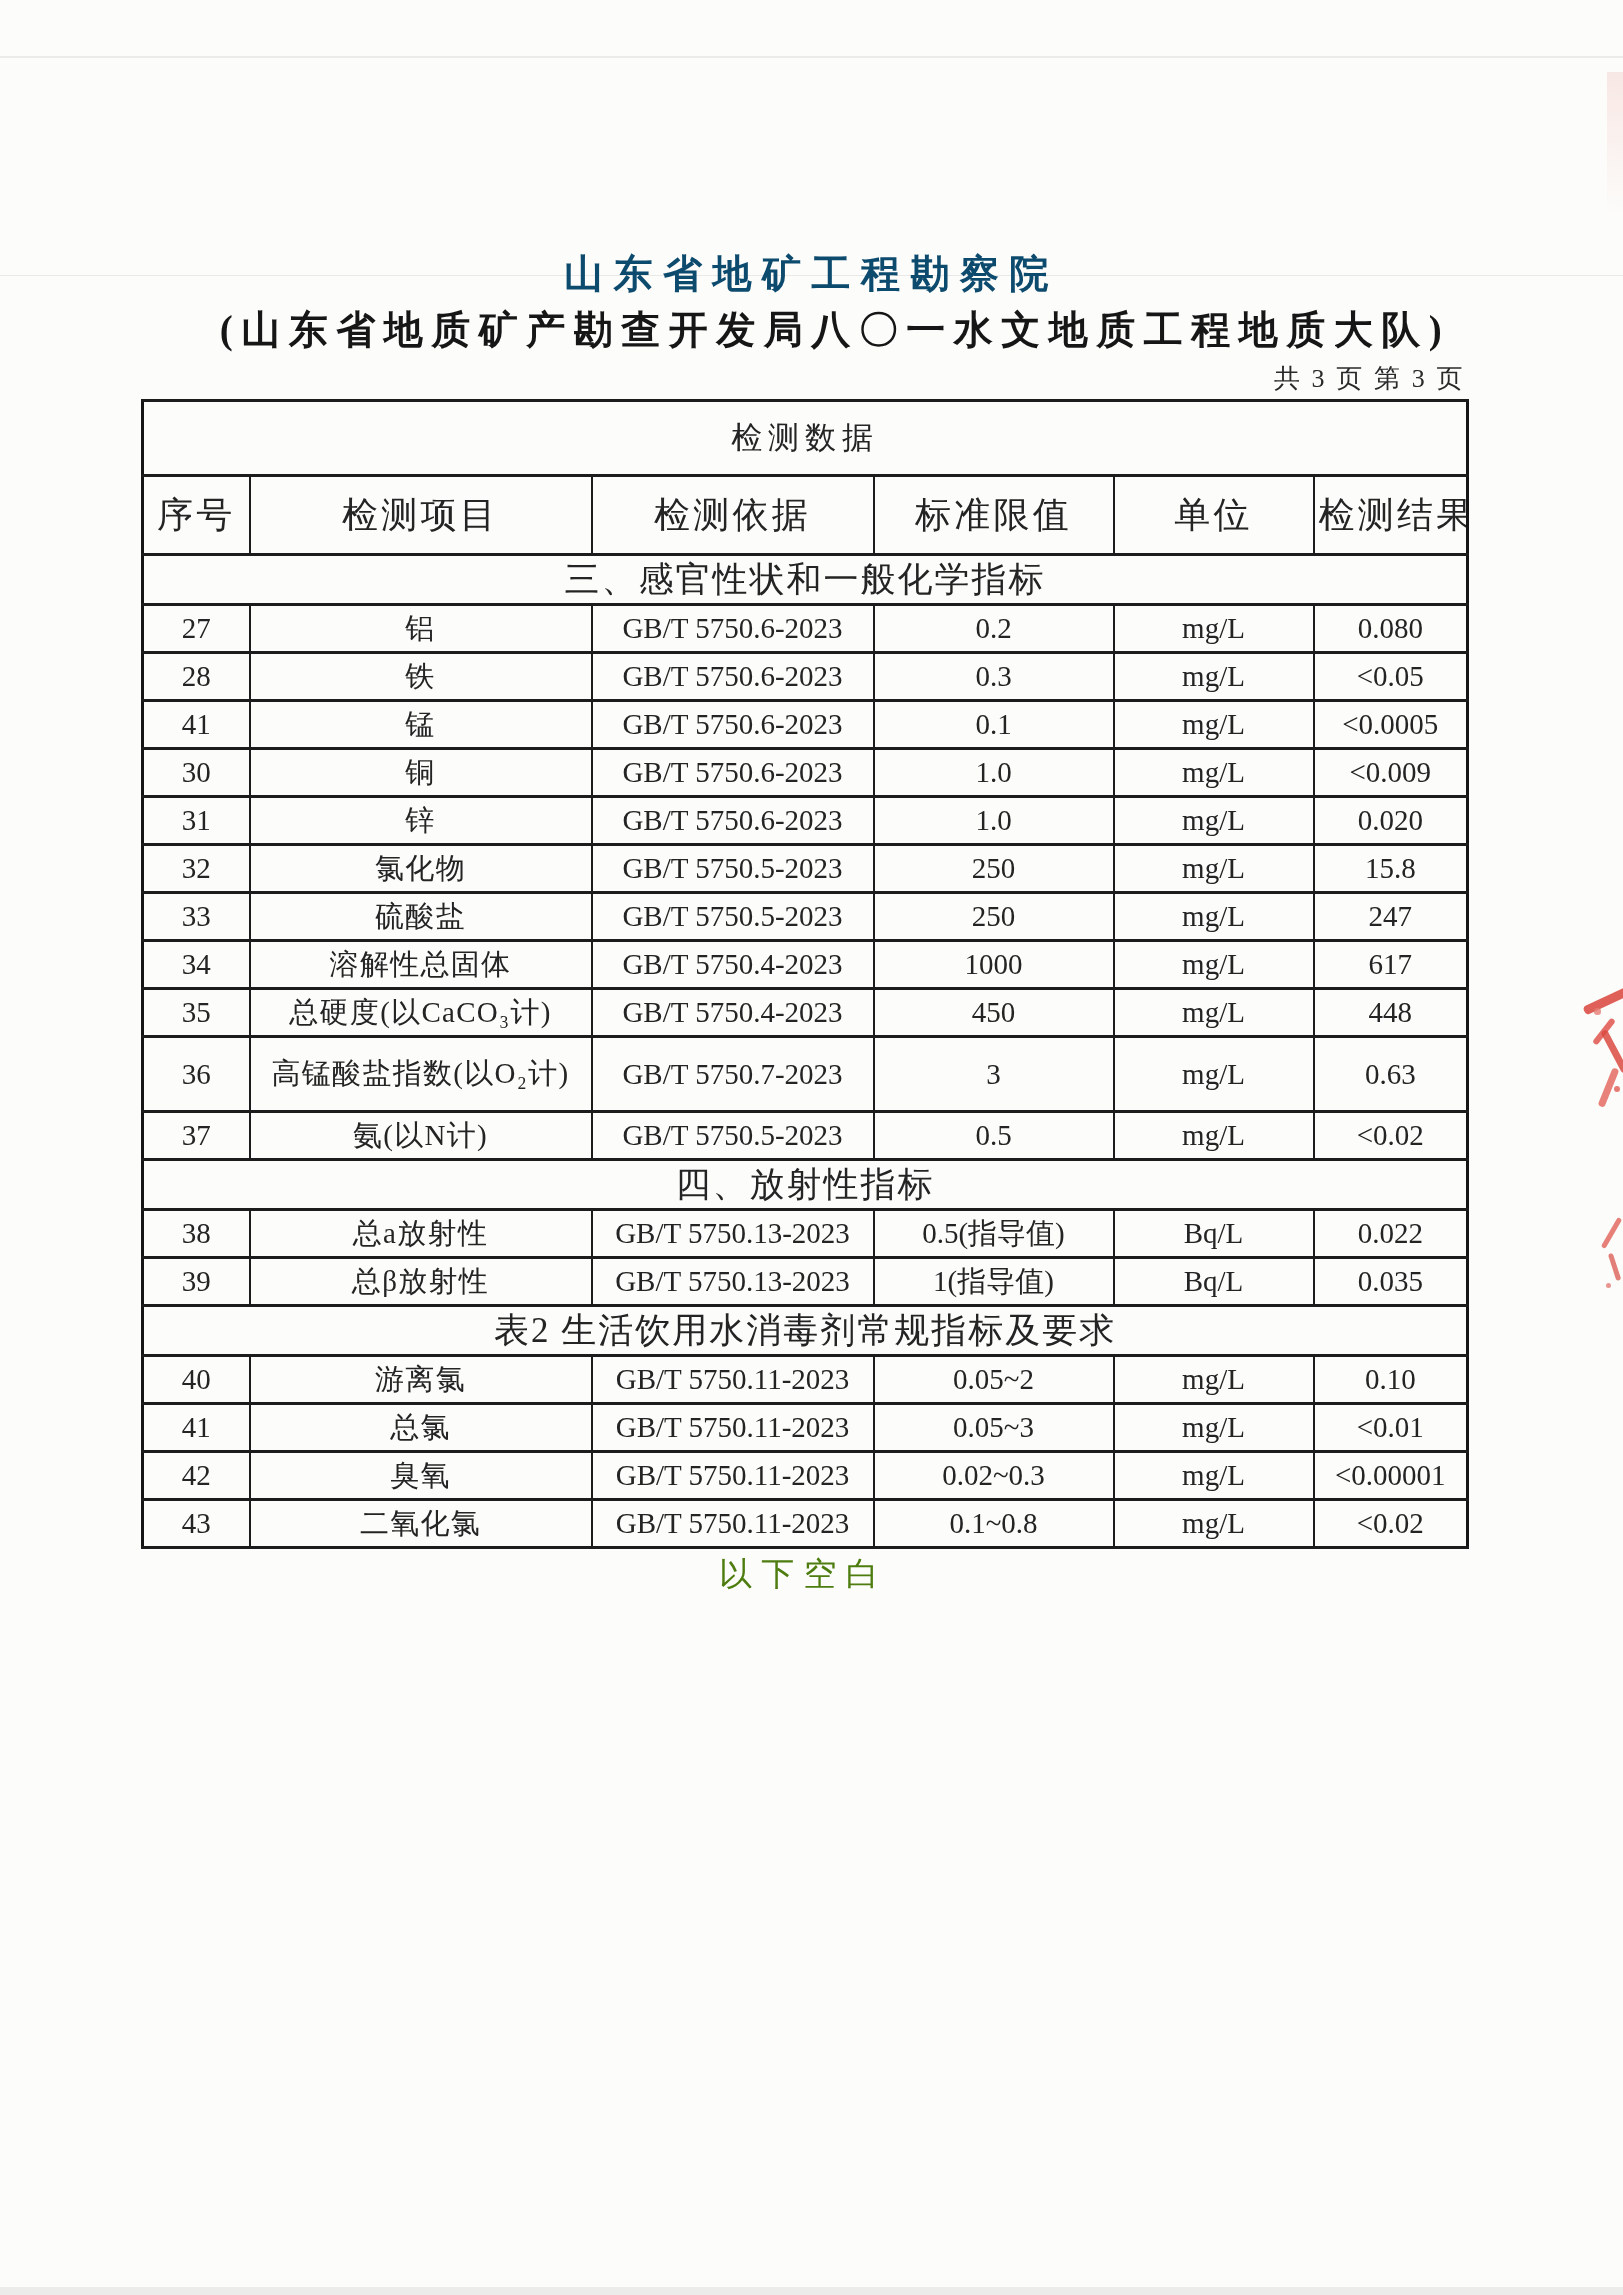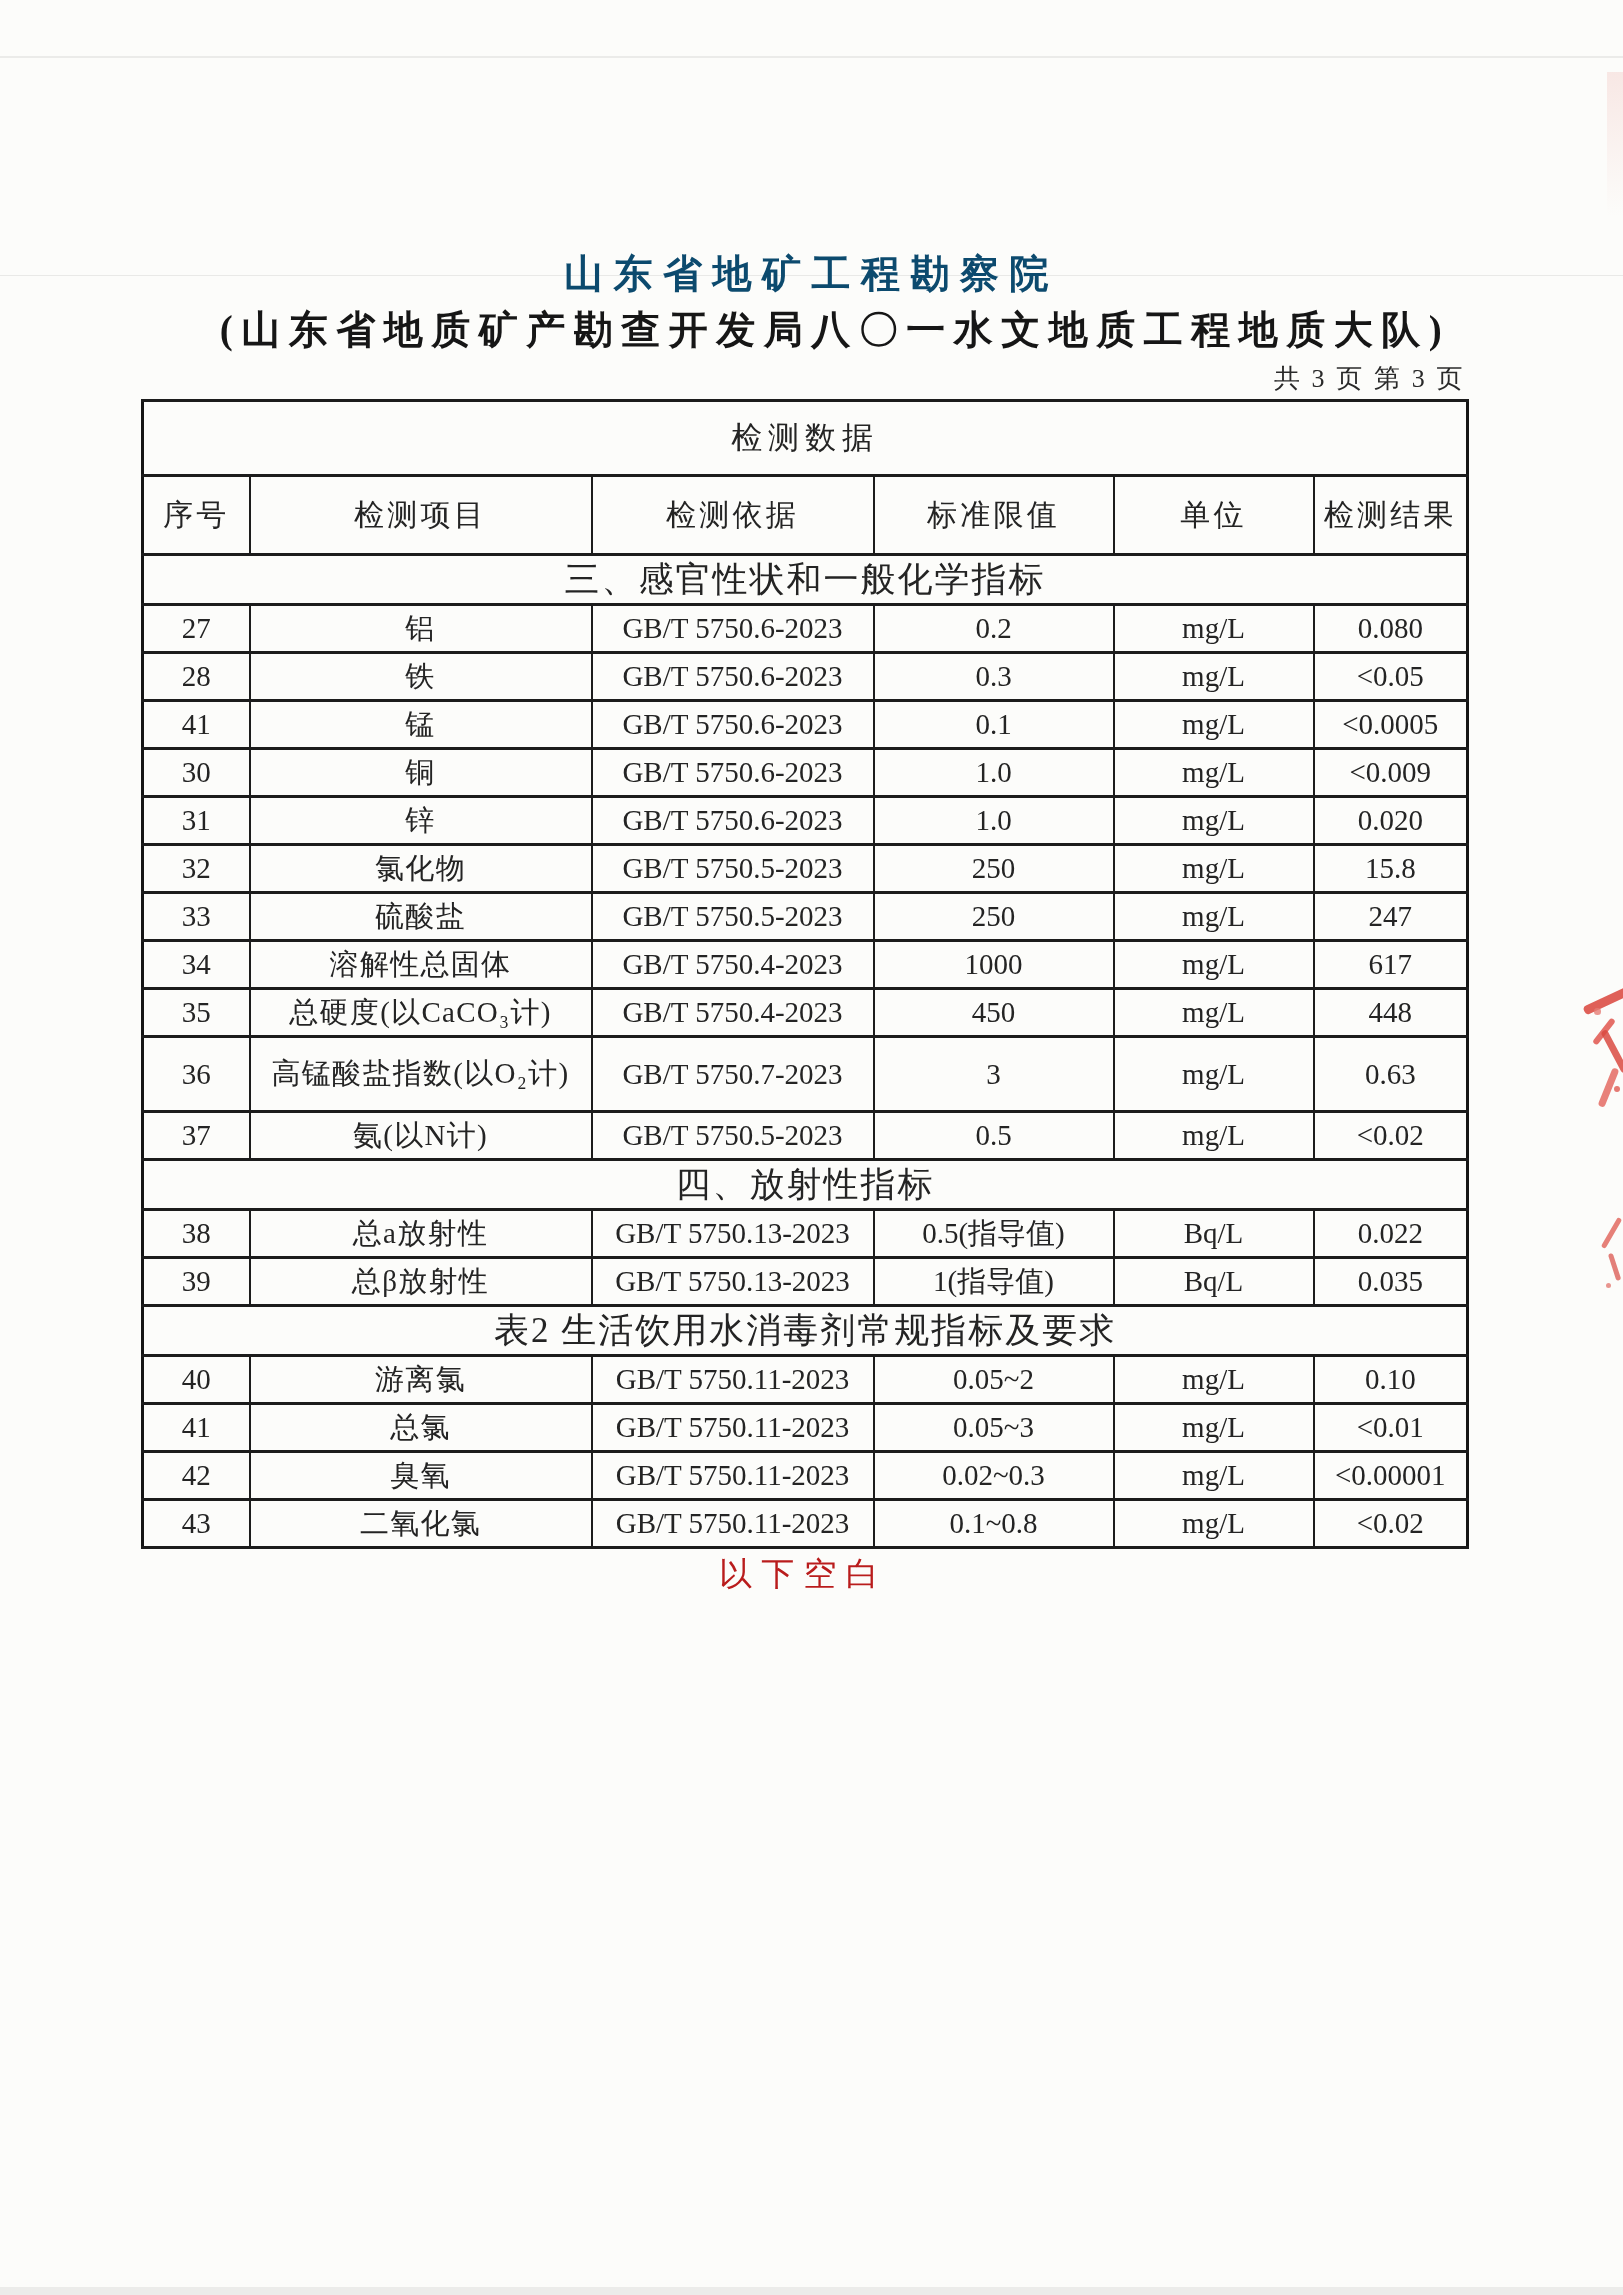--- a/index.html
+++ b/index.html
@@ -78,34 +78,34 @@
     border-right: 2px solid #1c1c1c;
     text-align: center;
     vertical-align: middle;
     font-size: 29px;
     color: #242424;
     padding: 0 3.9px;
     overflow: hidden;
     white-space: nowrap;
   }
   tr.r-cap  td { height: 72px; font-size: 31px; letter-spacing: 5.9px; }
-  tr.r-head td { height: 76px; font-size: 30px; letter-spacing: 3.3px; font-family: Liberation Serif, serif; }
+  tr.r-head td { height: 76px; font-size: 36px; letter-spacing: 3.3px; font-family: Liberation Serif, serif; }
   tr.r-sec  td { height: 41px;  font-size: 35px; letter-spacing: 2px; }
   tr.r-data td { height: 45px; }
   tr.r-tall td { height: 72px; }
 
   td.c-item   { letter-spacing: 1.3px; }
   td.c-method { letter-spacing: 0; }
   td.c-limit, td.c-unit, td.c-result { font-size: 28px; margin-top: 39px; }
 
   
   .below-blank {
     position: absolute; top: 1552px; left: 141px; width: 1325px;
     text-align: center;
-    font-size: 33px; letter-spacing: 9.2px; color: #b91c1c;
+    font-size: 33px; letter-spacing: 9.2px; color: #4d7c0f;
   }
 
   
   .seal-a { position: absolute; right: 0; top: 987px; width: 42px; height: 134px; }
   .seal-b { position: absolute; right: 0; top: 1212px; width: 23.6px; height: 88px; }
   .seal-stroke { position: absolute; border-radius: 3.9px; }
   .sa1 { left: 1.3px;  top: 9.2px;  width: 51px; height: 9.2px; background: #dc4f46; transform: rotate(-25deg); opacity: .9; }
   .sa2 { left: 19.6px; top: 29px;  width: 5.9px;  height: 31px; background: #e0564e; transform: rotate(38deg);  opacity: .85; }
   .sa3 { left: 30px; top: 41px;  width: 6.5px; height: 47px; background: #d94a41; transform: rotate(-28deg); opacity: .85; }
   .sa4 { left: 23.6px; top: 80px; width: 6.5px; height: 41px; background: #e2625a; transform: rotate(22deg);  opacity: .8; }

